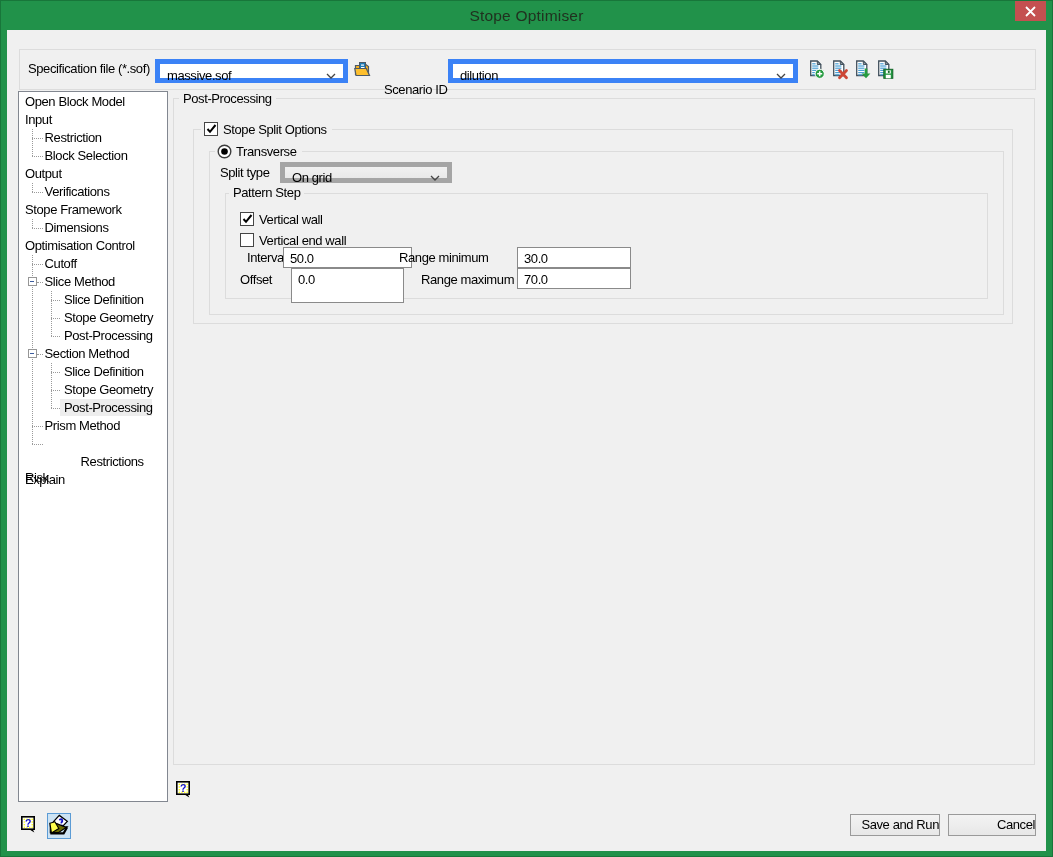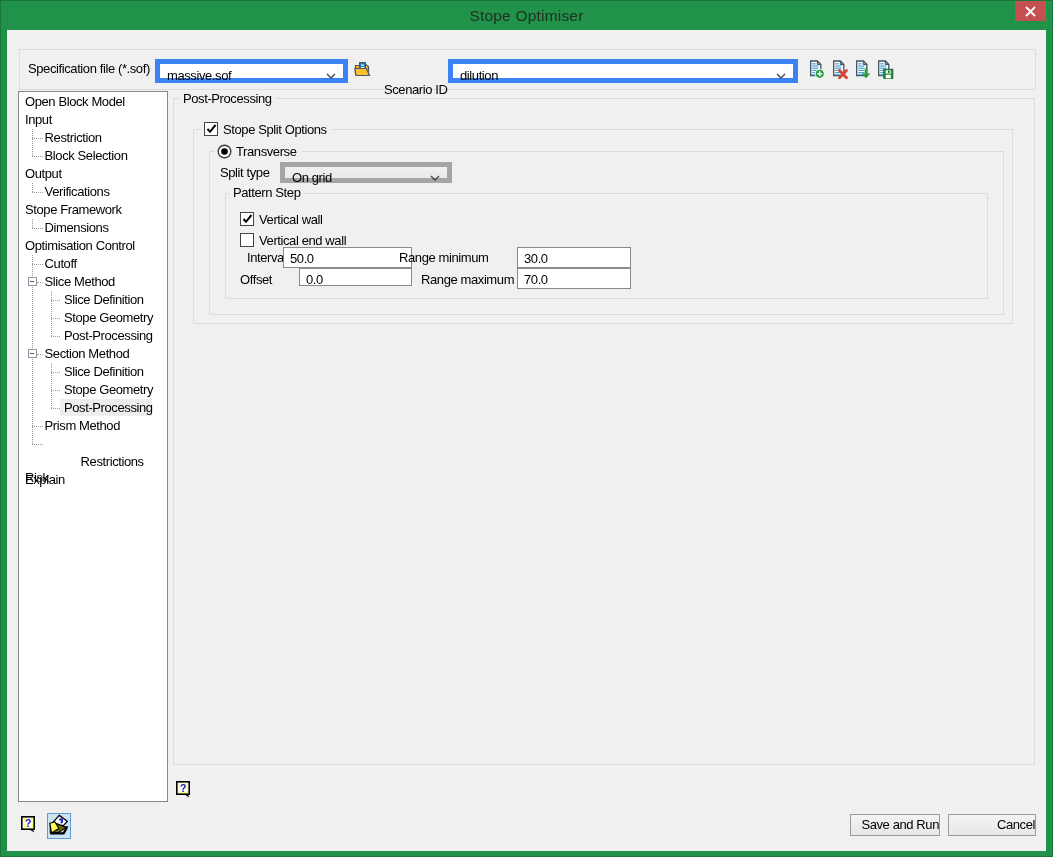--- a/index.html
+++ b/index.html
@@ -222,21 +222,21 @@
     <div class="cbw" style="left:233px; top:202px; background:none;">
       <span class="bx"></span>
       <span class="tx">Vertical end wall</span>
     </div>
 
     <div class="lbl" style="left:240px; top:221px;">Interval</div>
     <div class="tin" style="left:276px; top:217px; width:129px; height:21px;">
         <span class="txt">50.0</span>
       </div>
     <div class="lbl" style="left:233px; top:243px;">Offset</div>
-    <div class="tin" style="left:292px; top:238px; width:113px; height:18px;">
+    <div class="tin" style="left:284px; top:238px; width:113px; height:35px;">
         <span class="txt">0.0</span>
       </div>
 
     <div class="lbl" style="left:392px; top:221px;">Range minimum</div>
     <div class="tin" style="left:510px; top:217px; width:114px; height:21px;">
         <span class="txt">30.0</span>
       </div>
     <div class="lbl" style="left:414px; top:243px;">Range maximum</div>
     <div class="tin" style="left:510px; top:238px; width:114px; height:21px;">
         <span class="txt">70.0</span>

